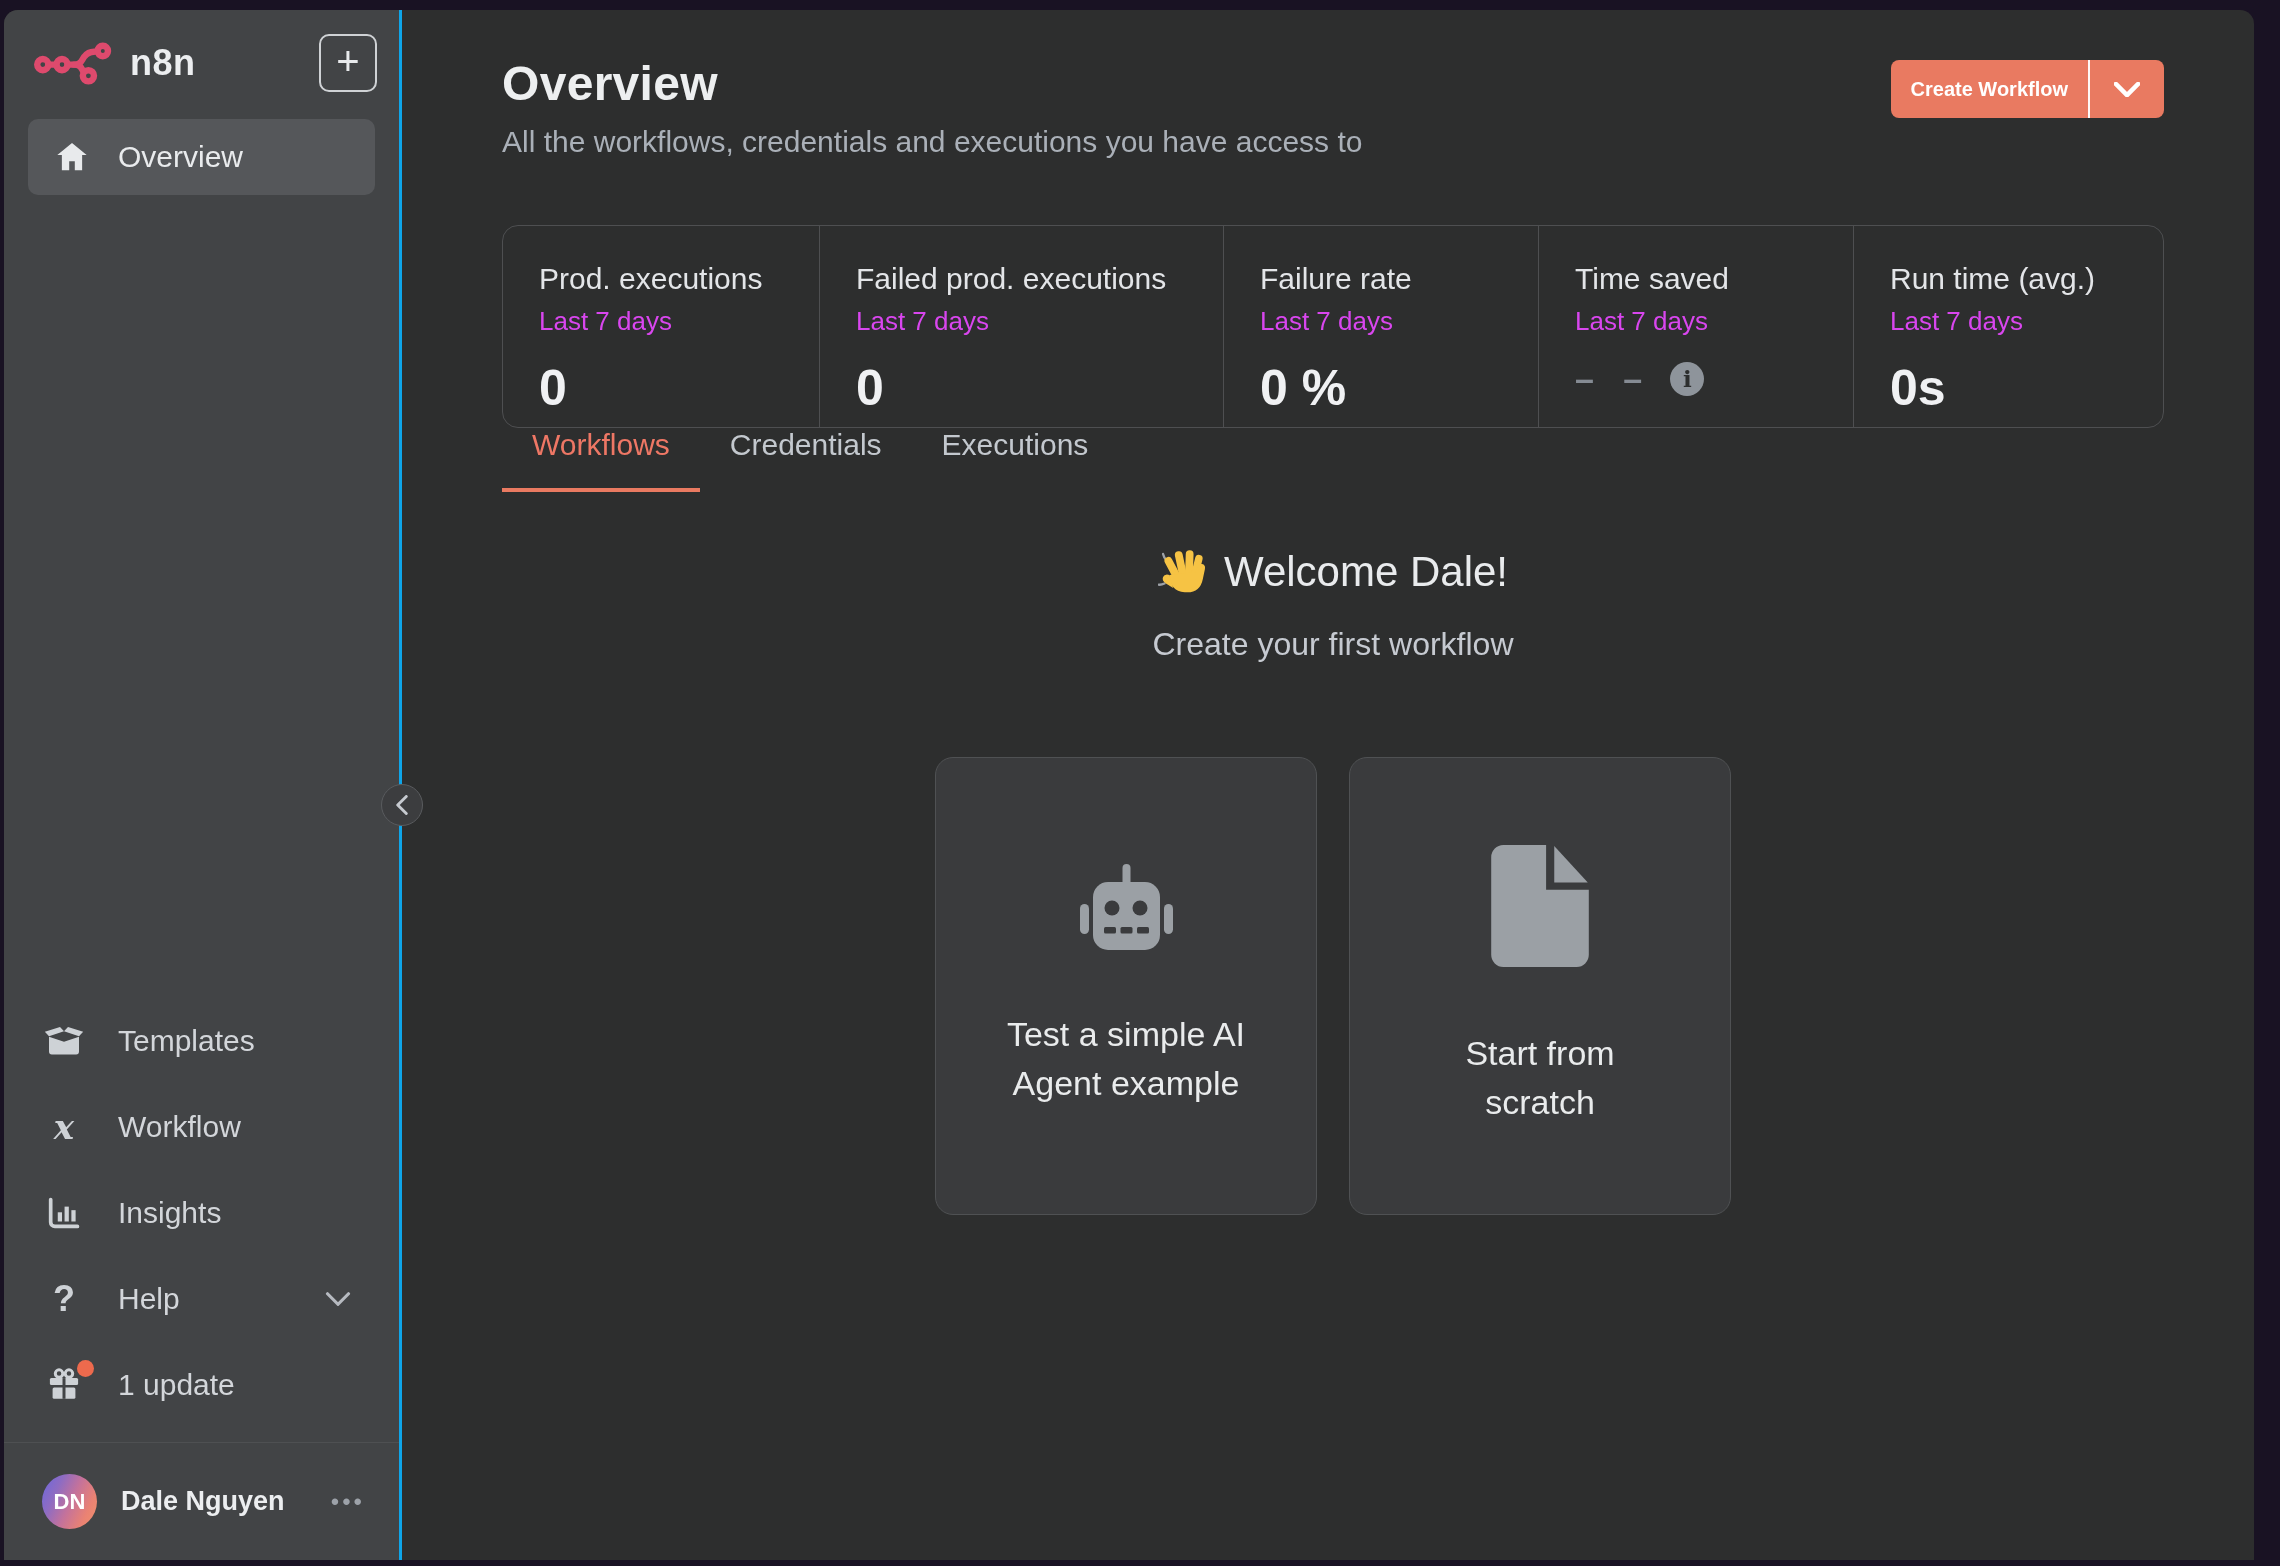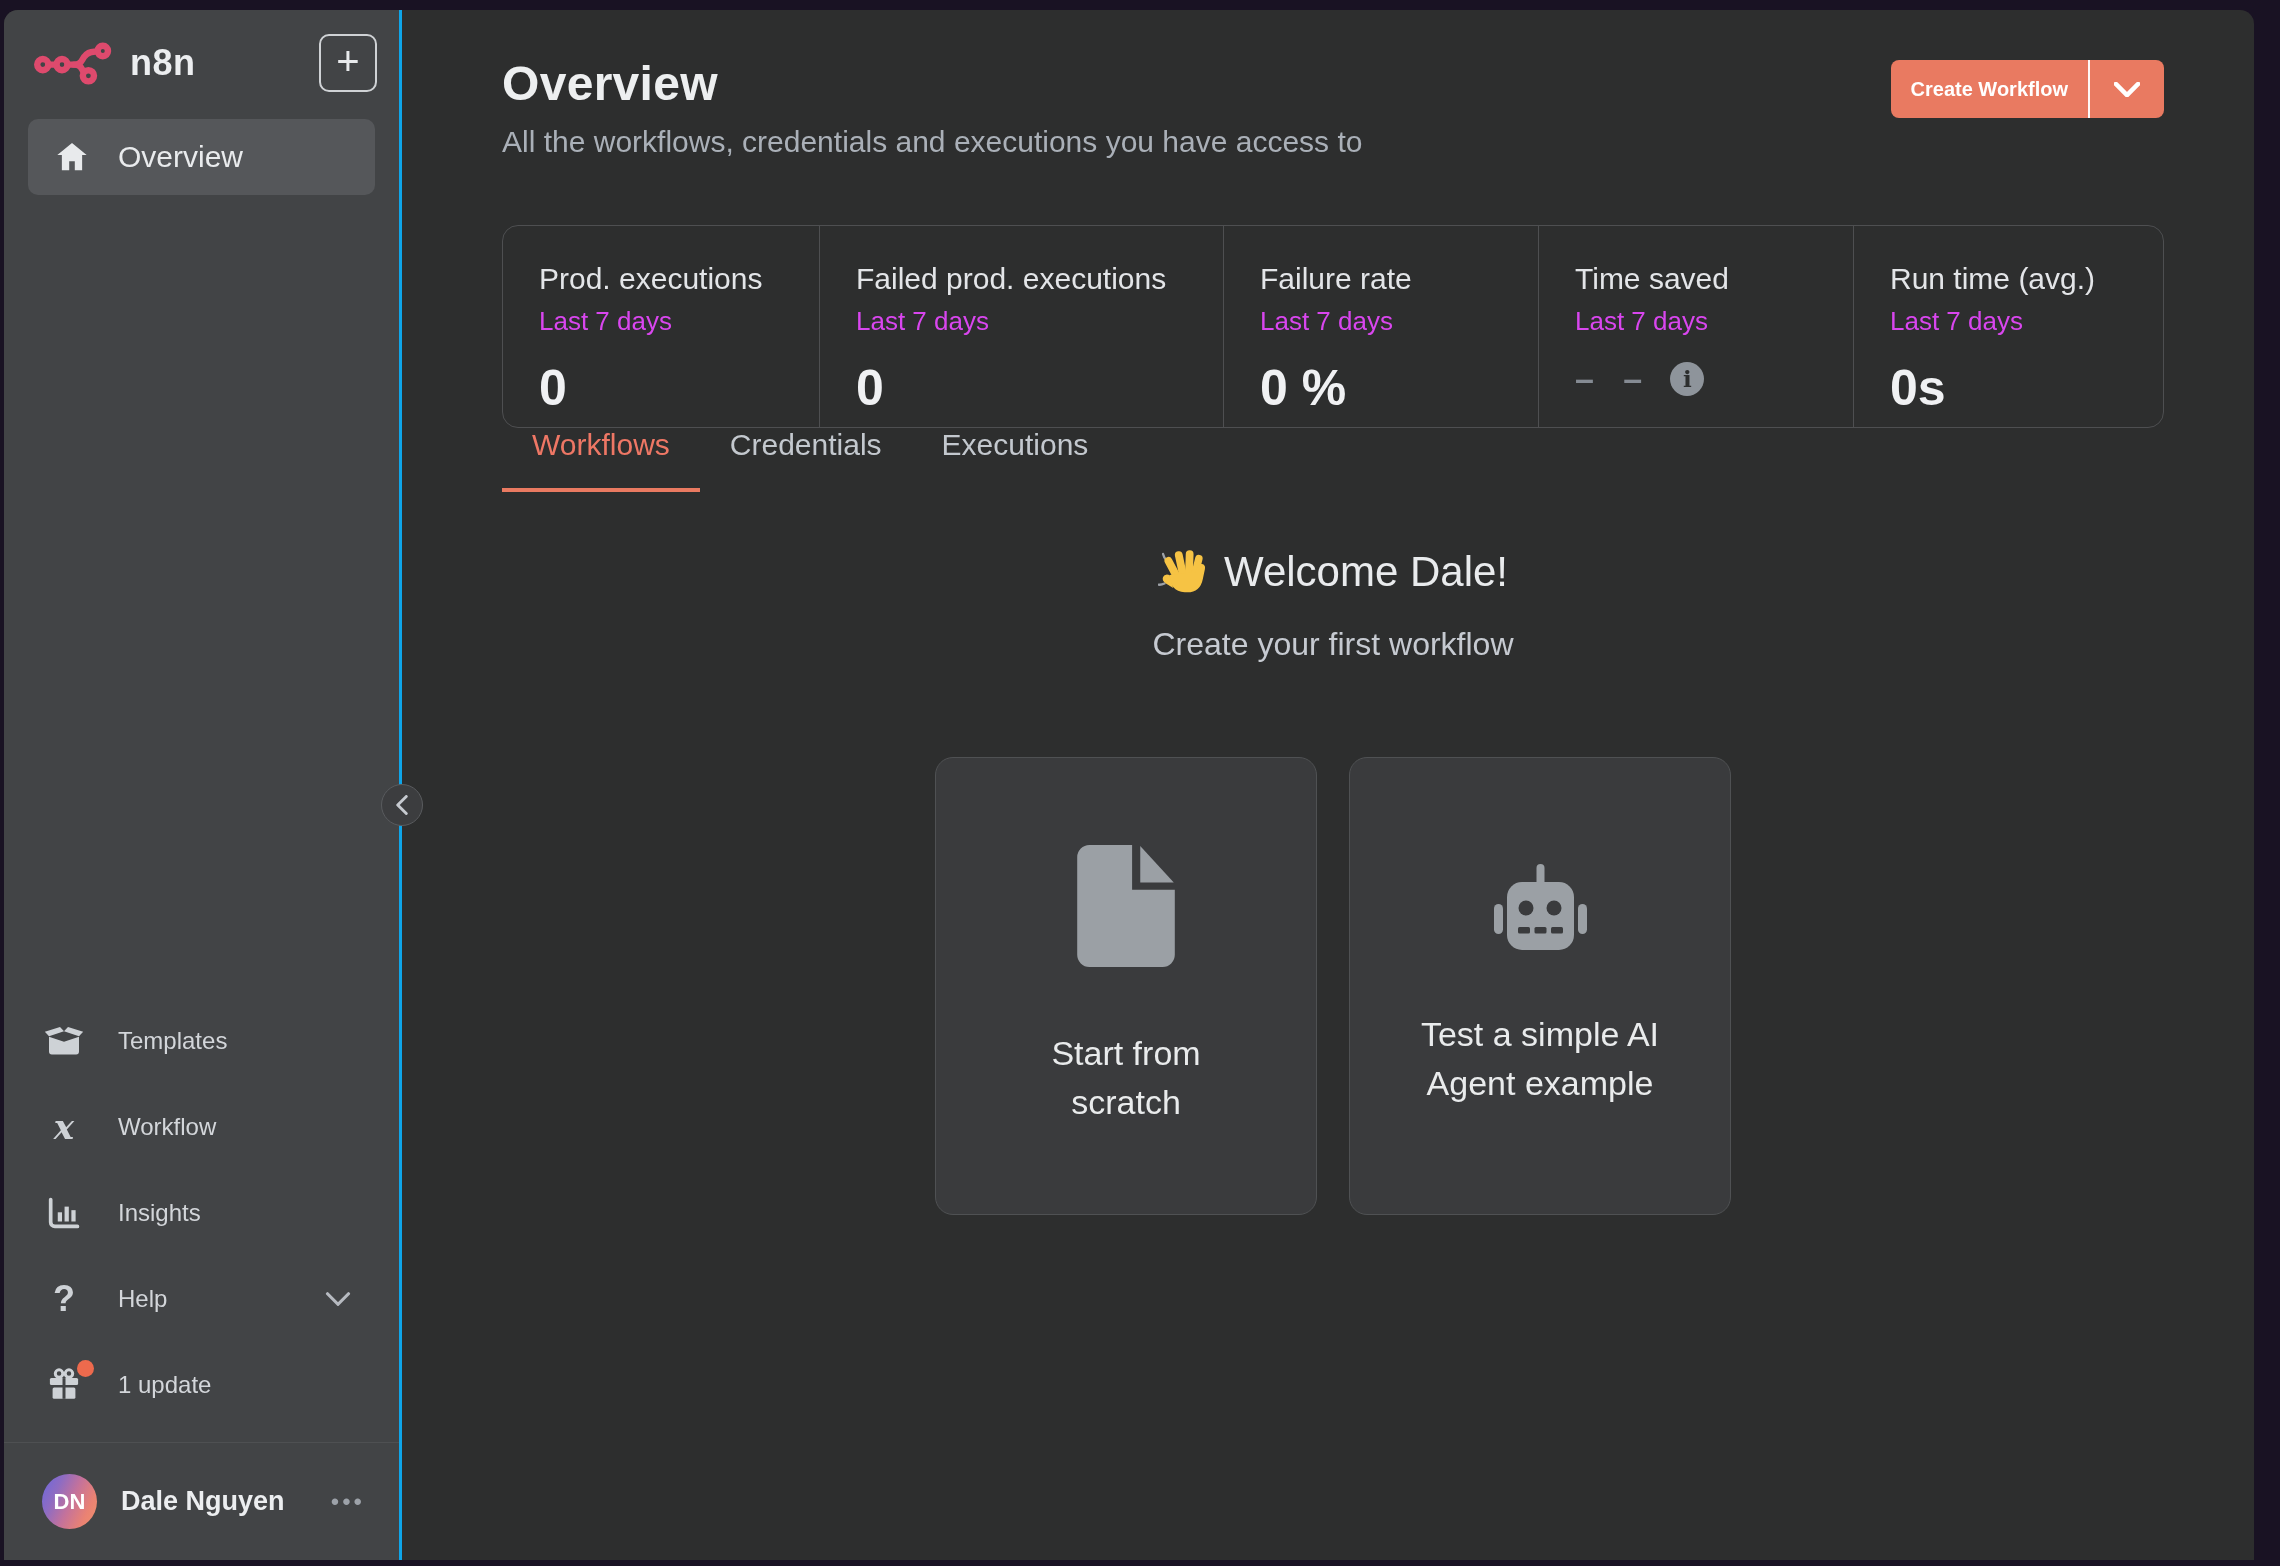--- a/index.html
+++ b/index.html
@@ -34,21 +34,21 @@
     margin:27px 24px 0 24px; height:76px; border-radius:10px; background:#55575a;
     display:flex; align-items:center; padding-left:28px; gap:30px; cursor:pointer;
   }
   .nav-overview .nav-label { font-size:30px; color:#e9ebed; }
   .sb-spacer { flex:1; }
   .sb-bottom { padding:0 48px 0 38px; }
   .sb-item {
     display:flex; align-items:center; gap:32px; height:58px; margin-bottom:28px; cursor:pointer;
   }
   .sb-item .icon-box { width:44px; display:flex; justify-content:center; align-items:center; position:relative; }
-  .sb-item .nav-label { font-size:24px; color:#d3d6da; }
+  .sb-item .nav-label { font-size:30px; color:#d3d6da; }
   .var-x { font-family:"DejaVu Serif", serif; font-style:italic; font-weight:700; font-size:34px; color:#ced2d6; }
   .q-mark { font-size:36px; font-weight:700; color:#ced2d6; }
   .help-chevron { margin-left:auto; }
   .update-dot {
     position:absolute; top:-7px; right:-8px; width:17px; height:17px; border-radius:50%;
     background:#ed6a4d;
   }
   .sb-user {
     border-top:1px solid #4e5052; height:118px; display:flex; align-items:center;
     padding:0 34px 0 38px; gap:24px;
@@ -289,41 +289,41 @@
                 <path d="M8 20 q-3.5 -1 -4.5 1.5 q-1 2.5 2 4.5 l5 3 Z"></path>
               </g>
             </g>
           </svg>
           <span class="wt-text">Welcome Dale!</span>
         </div>
         <p class="welcome-sub">Create your first workflow</p>
       </section>
 
       <section class="actions">
-        <div class="action-card">
-          <svg width="98" height="122" viewBox="0 0 96 120">
-            <path d="M12 0 H54 V44 H96 V108 A12 12 0 0 1 84 120 H12 A12 12 0 0 1 0 108 V12 A12 12 0 0 1 12 0 Z" fill="#9ba0a5"></path>
-            <path d="M62 1 L95 37 H62 Z" fill="#9ba0a5"></path>
-          </svg>
-          <div class="action-label">Start from scratch</div>
-        </div>
         <div class="action-card robot">
           <svg width="112" height="96" viewBox="0 0 112 96">
             <g fill="#9ba0a5">
               <rect x="52.5" y="0" width="8" height="22" rx="4"></rect>
               <rect x="23" y="18" width="67" height="68" rx="15"></rect>
               <rect x="10" y="40" width="9" height="30" rx="4.5"></rect>
               <rect x="94" y="40" width="9" height="30" rx="4.5"></rect>
             </g>
             <g fill="#3a3b3d">
               <circle cx="42" cy="44" r="7.5"></circle>
               <circle cx="70" cy="44" r="7.5"></circle>
               <rect x="34" y="63" width="12" height="6.5" rx="1.5"></rect>
               <rect x="50.5" y="63" width="12" height="6.5" rx="1.5"></rect>
               <rect x="67" y="63" width="12" height="6.5" rx="1.5"></rect>
             </g>
           </svg>
           <div class="action-label">Test a simple AI Agent example</div>
         </div>
+        <div class="action-card">
+          <svg width="98" height="122" viewBox="0 0 96 120">
+            <path d="M12 0 H54 V44 H96 V108 A12 12 0 0 1 84 120 H12 A12 12 0 0 1 0 108 V12 A12 12 0 0 1 12 0 Z" fill="#9ba0a5"></path>
+            <path d="M62 1 L95 37 H62 Z" fill="#9ba0a5"></path>
+          </svg>
+          <div class="action-label">Start from scratch</div>
+        </div>
       </section>
     </div>
   </main>
 </div>
 
 </body></html>

